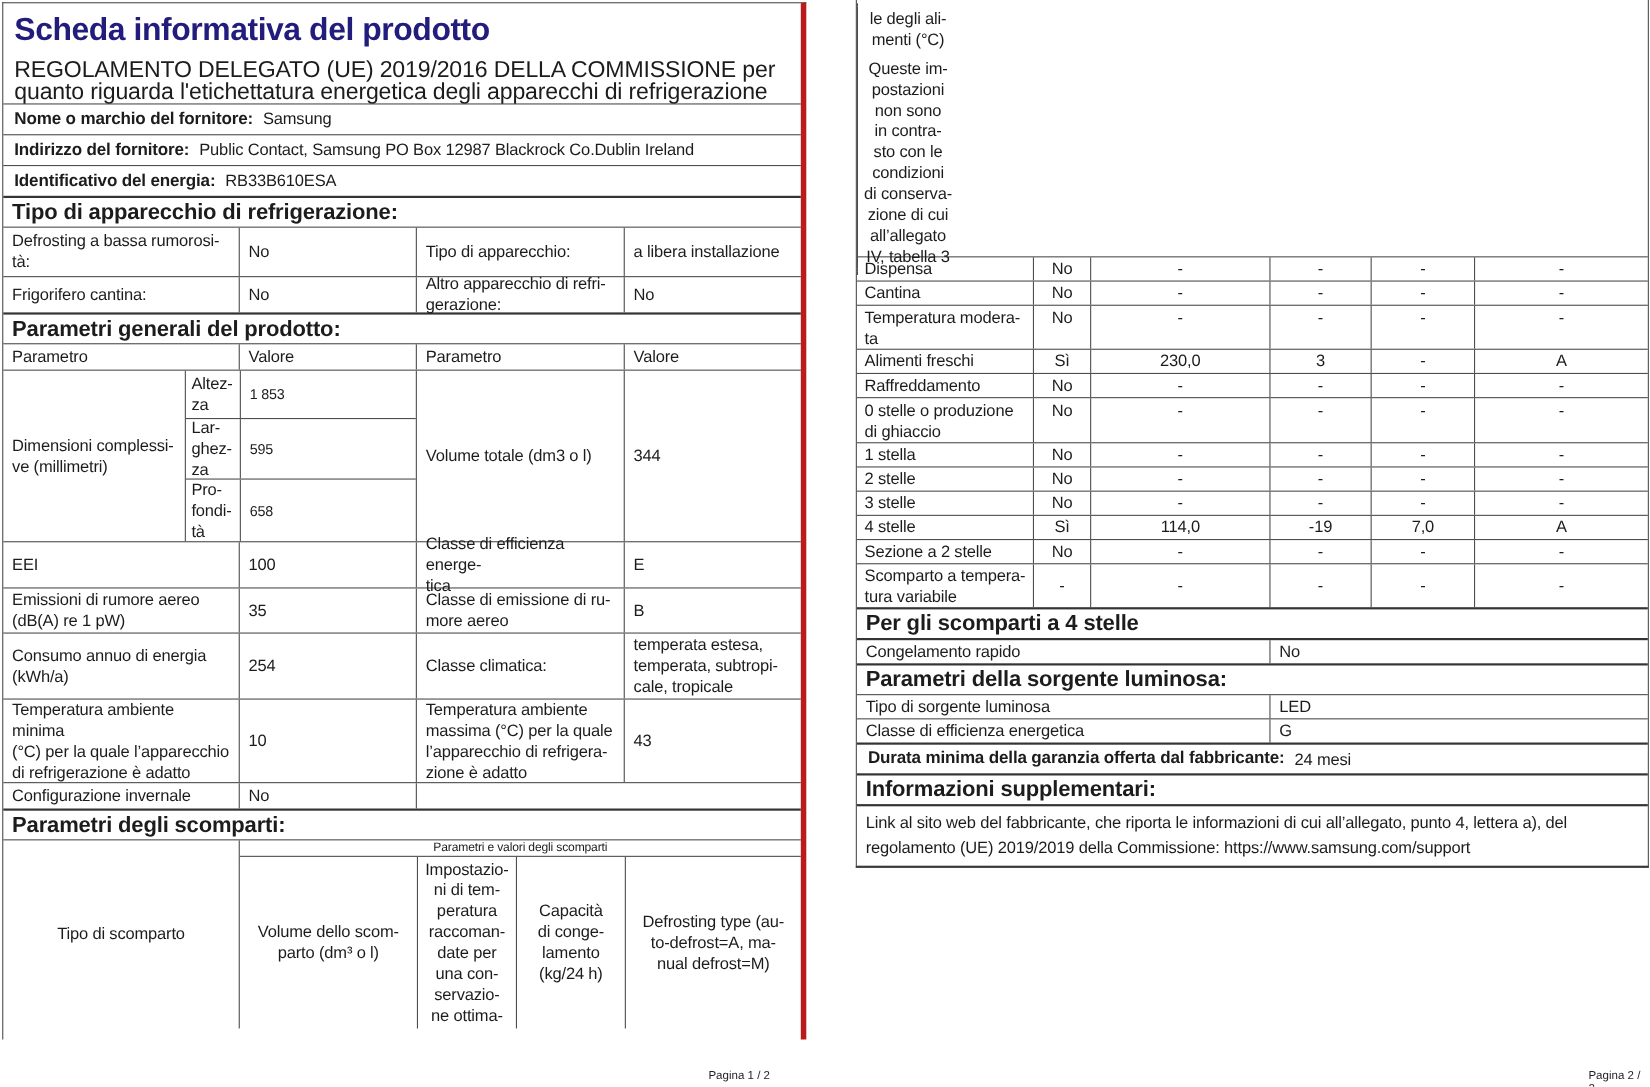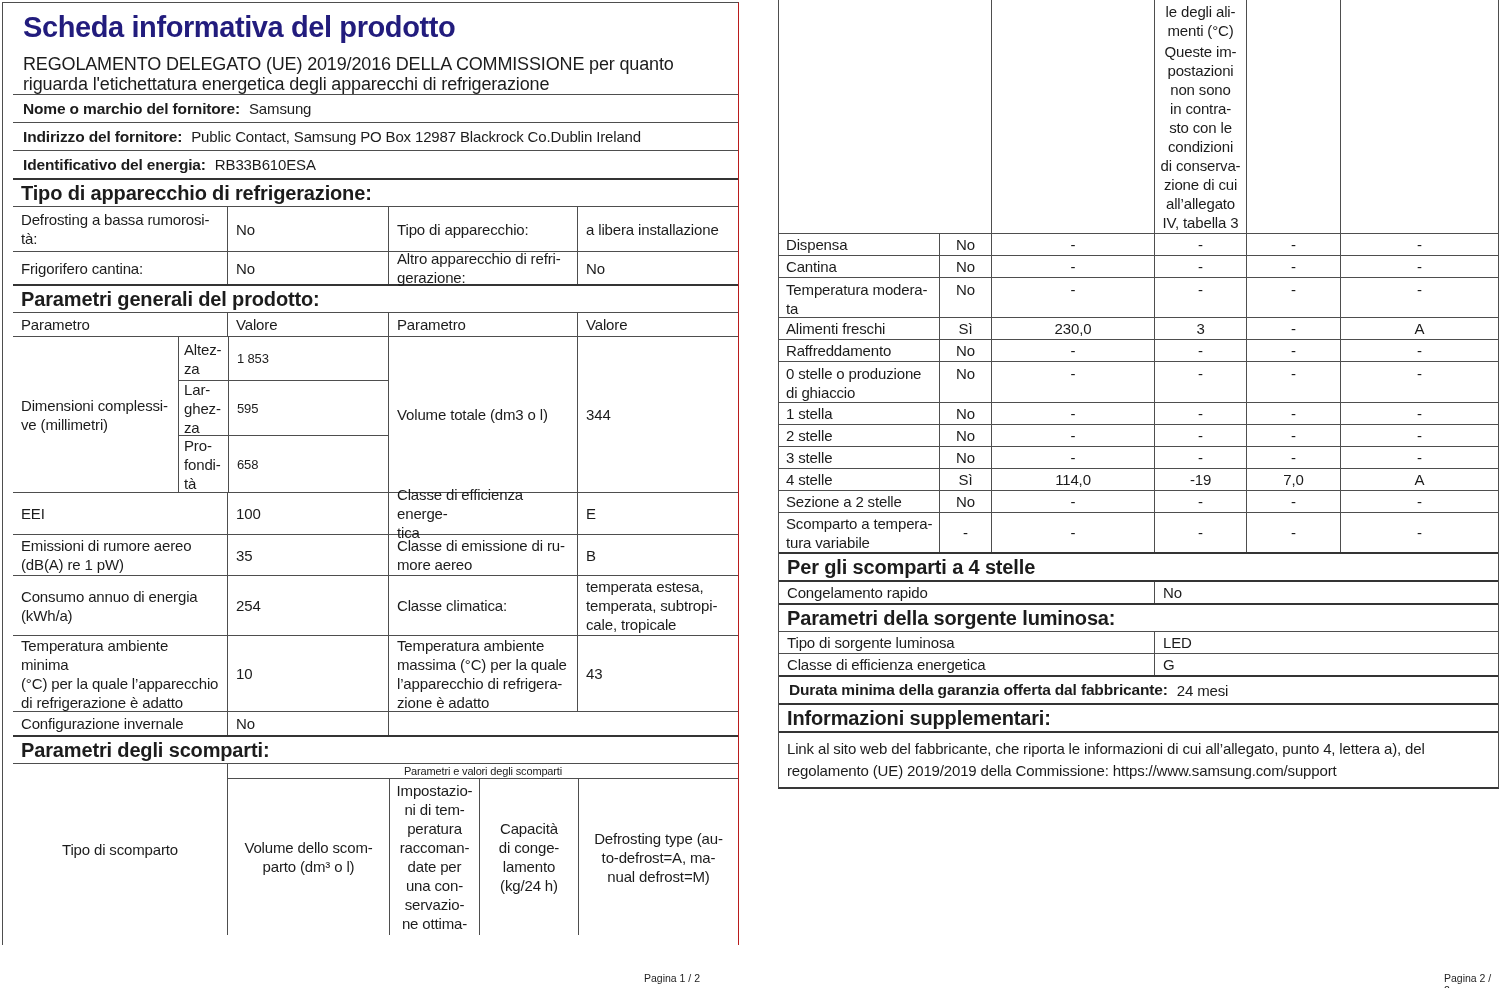--- a/index.html
+++ b/index.html
@@ -1,33 +1,33 @@
 <!DOCTYPE html>
 <html><head>
 <meta charset="utf-8">
 <style>
   html,body{margin:0;padding:0;background:#ffffff;}
   body{width:1500px;height:988px;position:relative;overflow:hidden;
        font-family:"Liberation Sans",sans-serif;color:#1c1c1c;
        letter-spacing:-0.15px;}
   .page{position:absolute;background:#fff;}
   #page1{left:2px;top:2px;width:725px;height:942px;
-         border-left:1px solid #4e4e4e;border-right:1px solid #b91c1c;border-top:1px solid #4e4e4e;padding-left:10px;}
+         border-left:1px solid #4e4e4e;border-right:5px solid #b91c1c;border-top:1px solid #4e4e4e;}
   #page2{left:778px;top:0;width:719px;height:787px;
          border-left:1px solid #4e4e4e;border-right:1px solid #4e4e4e;border-bottom:2px solid #383838;}
   .row{display:flex;border-top:1px solid #4e4e4e;box-sizing:border-box;}
   .row.thick{border-top:2px solid #343434;}
   .cell{display:flex;align-items:center;box-sizing:border-box;
         padding:2px 8px;font-size:15px;line-height:19px;white-space:pre-line;}
   .bl{border-left:1px solid #4e4e4e;}
   .w1{width:214px;} .w2{width:161px;} .w3{width:189px;} .w4{flex:1;}
   .sec{font-weight:bold;font-size:20px;padding-left:8px;}
   .titleblock{display:block;padding:6px 10px 8px 10px;box-sizing:border-box;}
   .doc-title{font-size:29px;font-weight:bold;color:#221c7d;margin:2px 0 0 0;letter-spacing:-0.4px;}
-  .doc-sub{font-size:18px;line-height:20px;margin-top:10px;}
+  .doc-sub{font-size:21px;line-height:20px;margin-top:10px;}
   .kv{display:flex;align-items:center;padding:0 10px;gap:9px;box-sizing:border-box;}
   .kv .k{font-weight:bold;font-size:15.5px;white-space:nowrap;}
   .kv .v{font-size:15px;}
   
   .dim-label{width:165px;}
   .dim-mid{width:210px;display:flex;flex-direction:column;border-left:1px solid #4e4e4e;box-sizing:border-box;}
   .dim-row{display:flex;flex:1;border-top:1px solid #4e4e4e;box-sizing:border-box;}
   .dim-row.first{border-top:none;}
   .dim-sub{width:49px;display:flex;align-items:center;padding:1px 5px;font-size:15px;line-height:19px;white-space:pre-line;box-sizing:border-box;}
   .dim-val{flex:1;display:flex;align-items:center;border-left:1px solid #4e4e4e;padding:2px 8px;font-size:13px;box-sizing:border-box;}
@@ -44,21 +44,21 @@
   .prow{display:flex;border-top:1px solid #4e4e4e;box-sizing:border-box;}
   .prow.first{border-top:none;}
   .pc{display:flex;align-items:center;justify-content:center;box-sizing:border-box;
       font-size:15px;line-height:19px;white-space:pre-line;padding:1px 4px;}
   .pc.name{justify-content:flex-start;text-align:left;padding-left:7px;}
   .rw1{width:160px;} .rw2{width:52px;border-left:1px solid #4e4e4e;}
   .rw3{width:163px;border-left:1px solid #4e4e4e;} .rw4{width:92px;border-left:1px solid #4e4e4e;}
   .rw5{width:94px;border-left:1px solid #4e4e4e;} .rw6{flex:1;border-left:1px solid #4e4e4e;}
   .hw1{width:212px;} 
   .prow.top .pc{align-items:flex-start;padding-top:2px;}
-  .hdrcont{height:233px;}
+  .hdrcont{height:233px;flex-direction:column;}
   .hdrcont .pc{align-items:flex-start;flex-direction:column;justify-content:flex-start;padding-top:2px;text-align:center;}
   .hdrcont .gap{height:7px;}
   .two-left{width:375px;}
   .two-right{flex:1;border-left:1px solid #4e4e4e;}
   .footer{position:absolute;font-size:10.5px;color:#1f1f1f;letter-spacing:0;}
 </style>
 </head>
 <body>
 
 <div class="page" id="page1">

